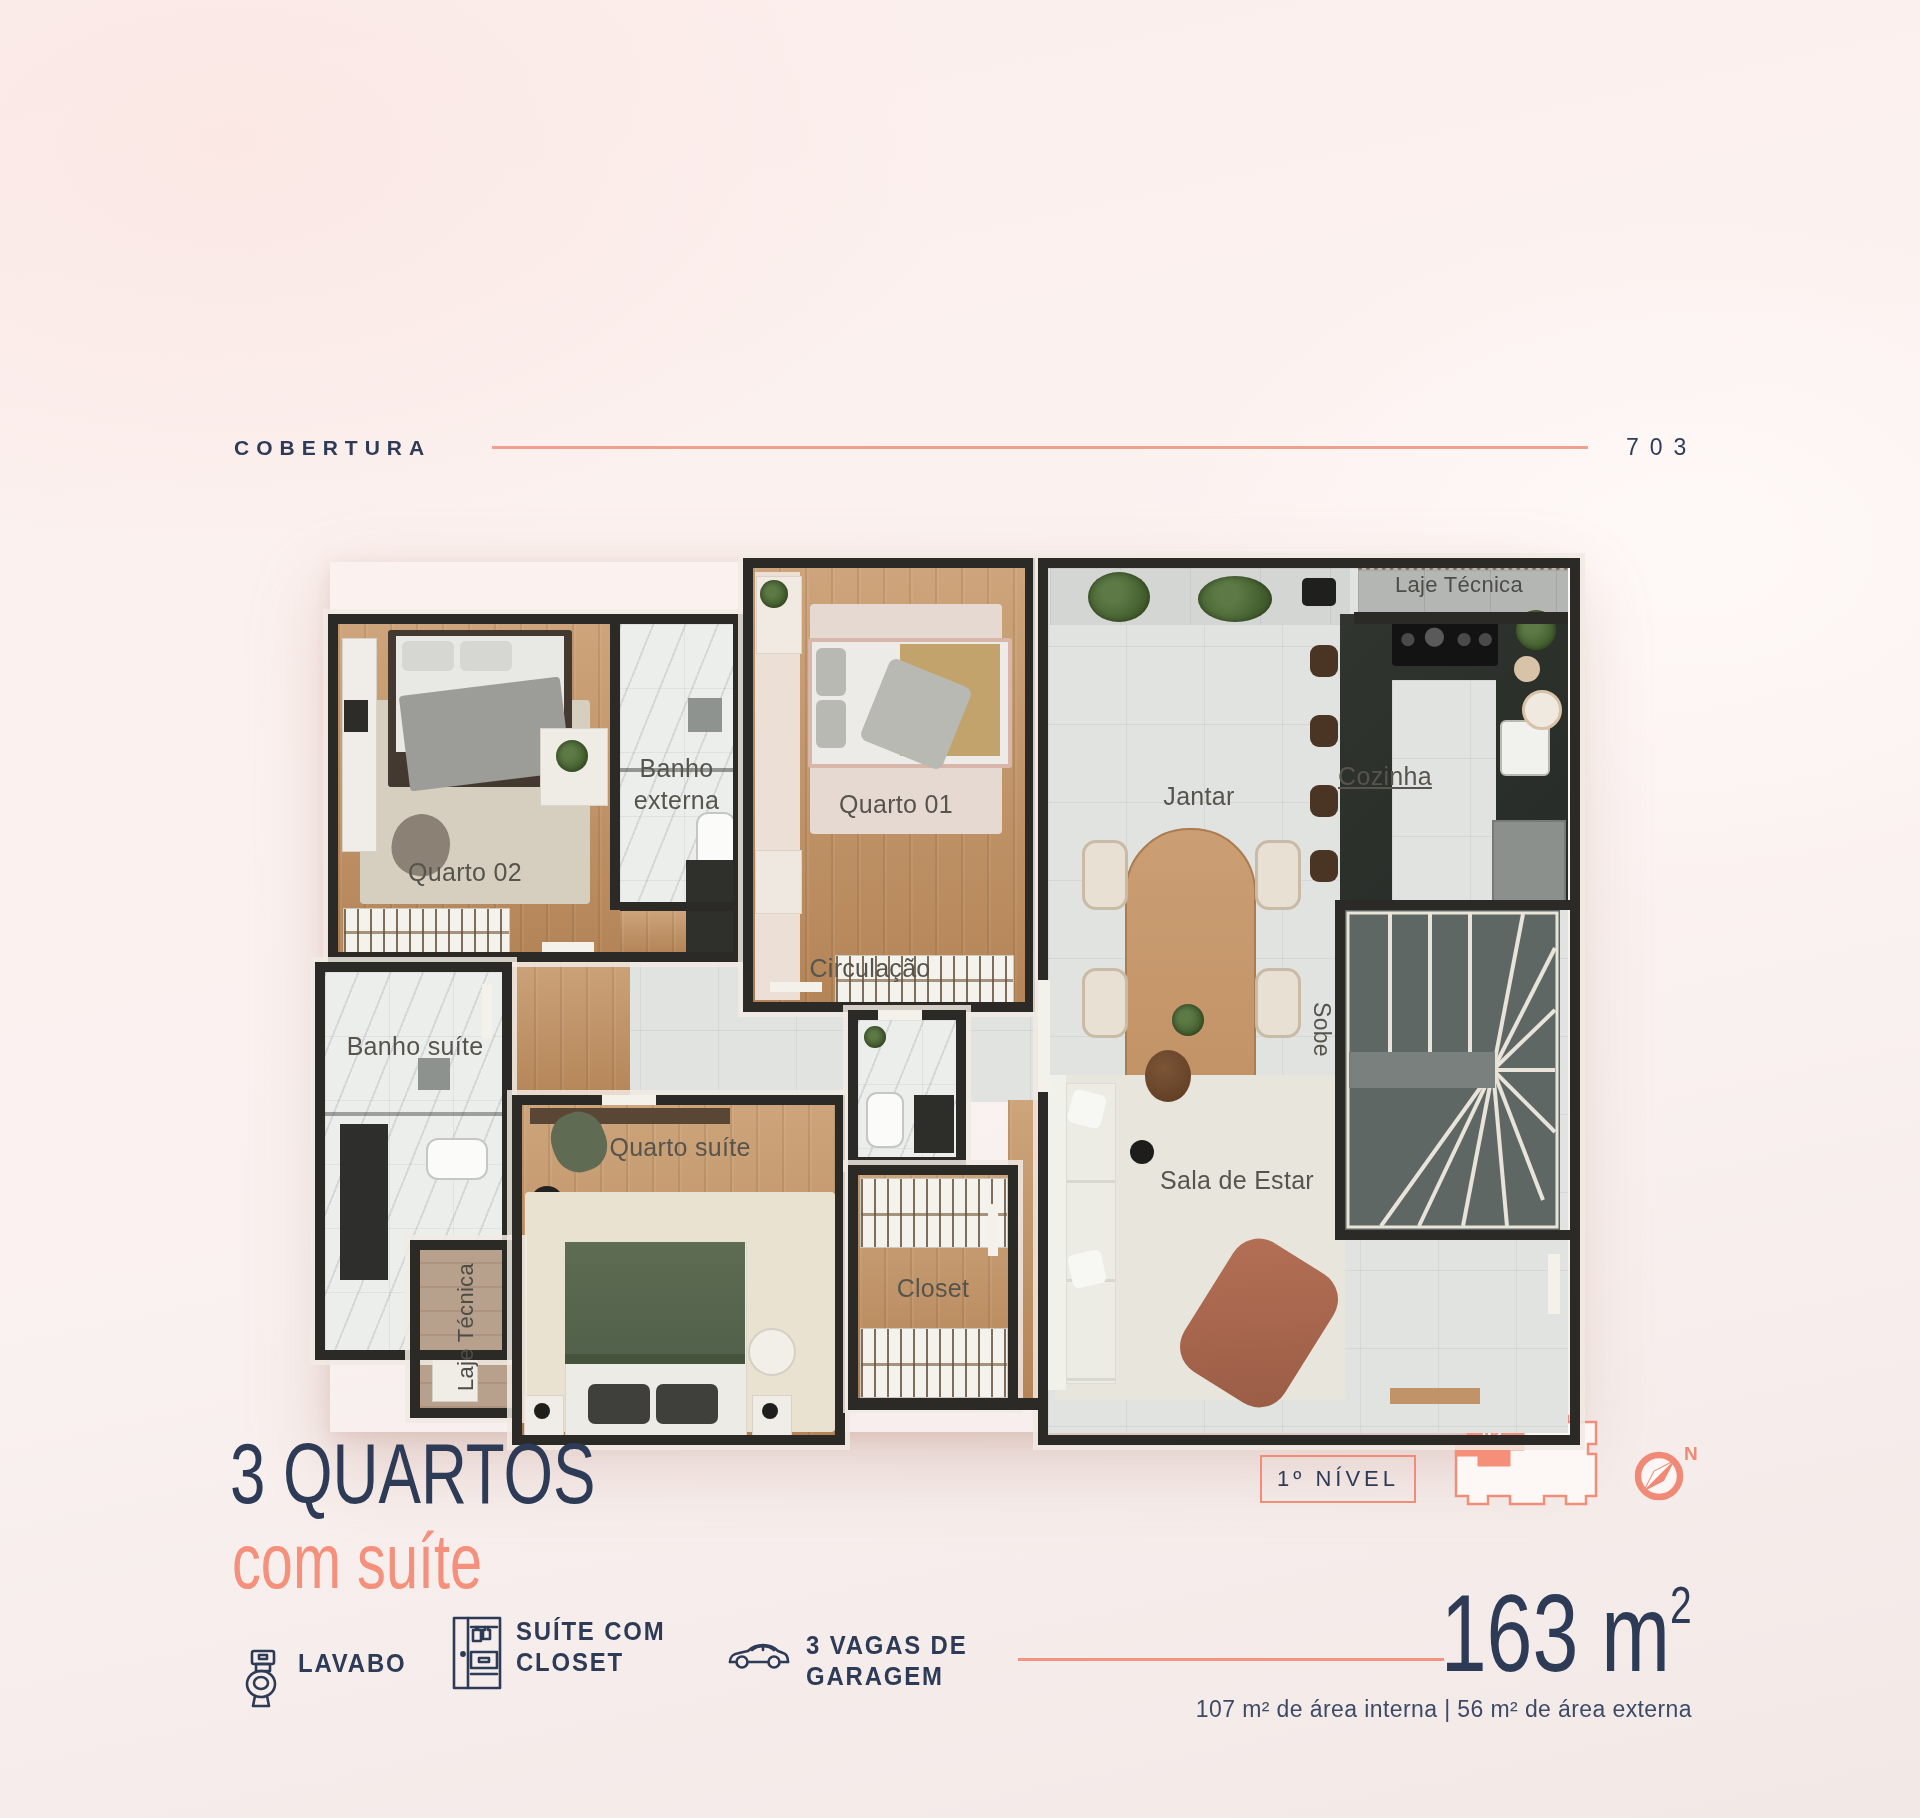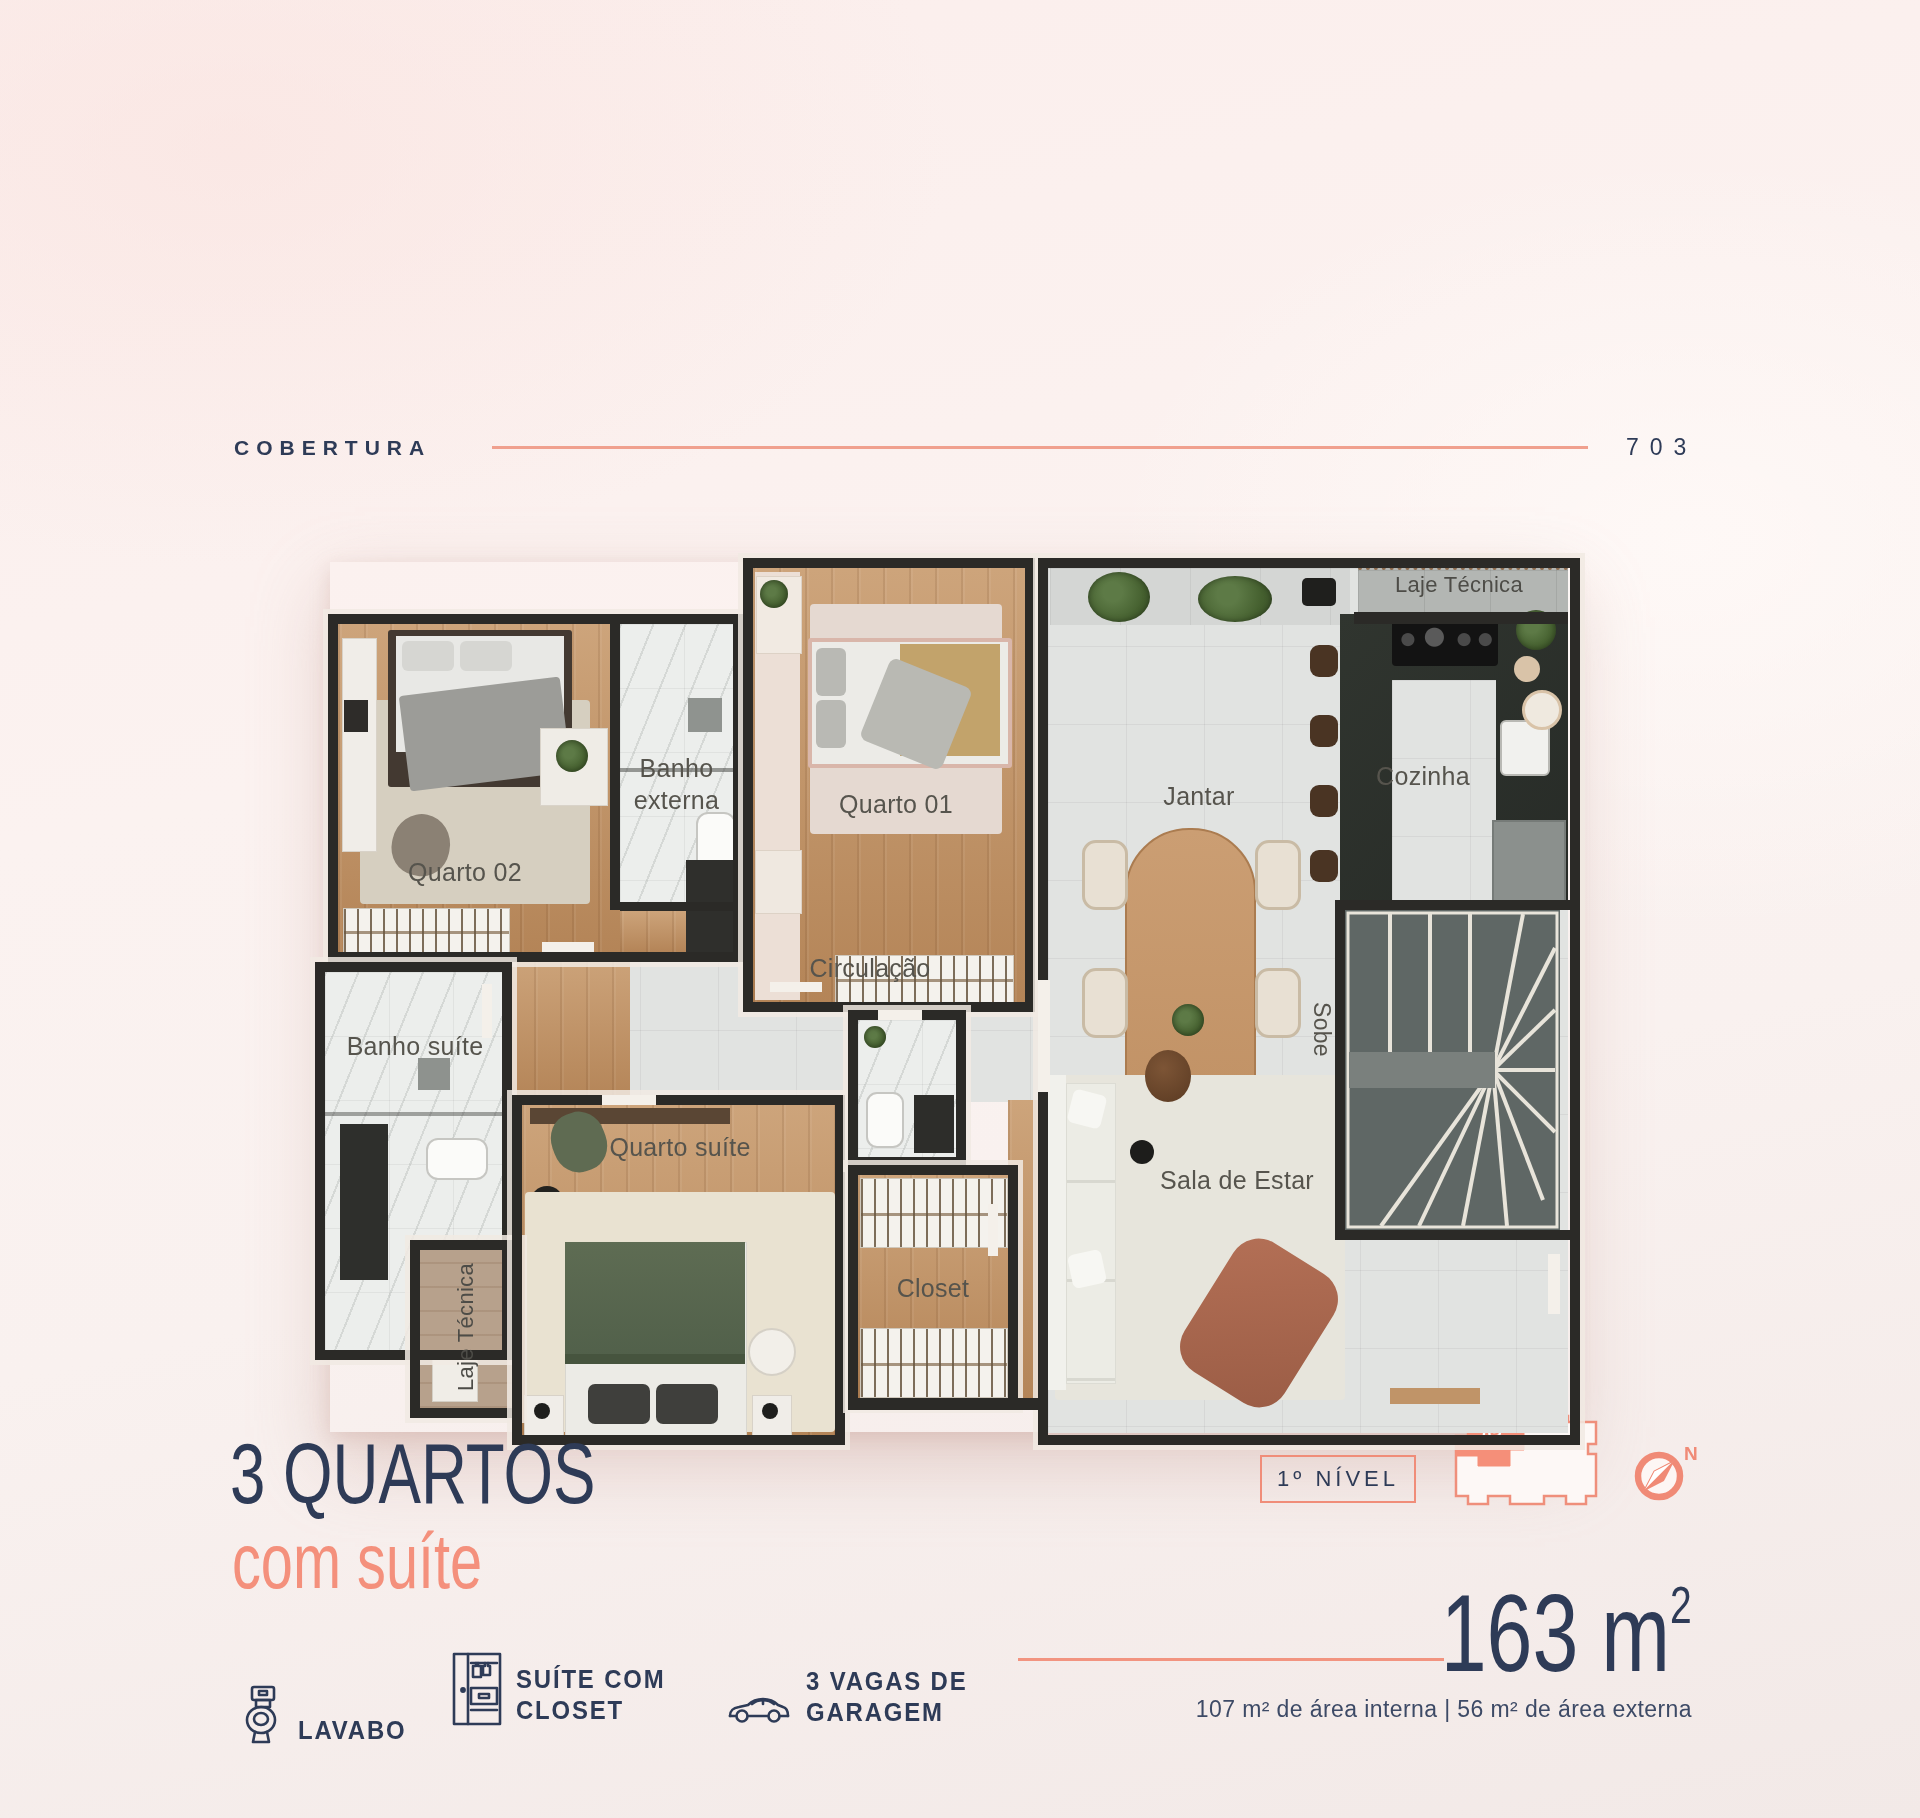--- a/index.html
+++ b/index.html
@@ -35,21 +35,21 @@
   .furn{z-index:2;}
   .room-label{z-index:5;font-size:25px;color:#56544d;text-align:center;letter-spacing:.3px;}
   .room-label.sm{font-size:22px;color:#4d4c47;}
   .vtext{writing-mode:vertical-rl;}
   .plant{border-radius:50%;background:radial-gradient(circle at 40% 40%,#5d7a46 20%,#45602f 65%,#3a5128 100%);box-shadow:inset 0 0 6px rgba(0,0,0,.4);z-index:2;}
   .chair{width:40px;height:64px;border-radius:14px;background:#e8e0d3;border:3px solid #c9bba5;z-index:2;}
   .stool{width:28px;height:32px;border-radius:9px;background:#4a3423;z-index:2;}
   
   .big-title{left:230px;top:1430px;font-size:86px;font-weight:300;color:#2e3b57;transform:scaleX(.74);transform-origin:left;white-space:nowrap;line-height:1;z-index:6;}
   .big-sub{left:232px;top:1522px;font-size:78px;font-weight:300;color:#f4907c;transform:scaleX(.74);transform-origin:left;white-space:nowrap;line-height:1;z-index:6;}
-  .feature{display:flex;align-items:flex-end;gap:14px;z-index:6;margin-top:36px;}
+  .feature{display:flex;align-items:flex-start;gap:14px;z-index:6;}
   .feature .txt{font-size:26px;font-weight:700;letter-spacing:2px;color:#2e3b57;line-height:31px;transform:scaleX(.92);transform-origin:left;white-space:nowrap;}
   .coral-line2{left:1018px;top:1658px;width:426px;height:3px;background:#f29480;}
   .level-badge{left:1248px;top:1455px;width:152px;height:44px;border:2px solid #f08d79;display:flex;align-items:center;justify-content:center;
                font-size:22px;letter-spacing:4px;color:#2e3b57;font-weight:500;margin-left:12px;}
   .area-wrap{right:228px;top:1578px;width:520px;text-align:right;color:#2e3b57;white-space:nowrap;z-index:6;}
   .area-big{display:inline-block;font-size:110px;font-weight:300;line-height:1;transform:scaleX(.75);transform-origin:right;}
   .area-big sup{font-size:52px;vertical-align:48px;}
   .area-details{right:228px;top:1696px;width:760px;text-align:right;font-size:23px;color:#3d4a66;letter-spacing:.4px;}
   svg{display:block;}
 </style>
@@ -215,21 +215,21 @@
   <div class="abs gap" style="left:470px;top:430px;width:52px;height:10px;"></div>
   <div class="abs gap" style="left:182px;top:432px;width:10px;height:54px;"></div>
   <div class="abs gap" style="left:302px;top:543px;width:54px;height:10px;"></div>
   <div class="abs gap" style="left:578px;top:458px;width:44px;height:10px;"></div>
   <div class="abs gap" style="left:688px;top:652px;width:10px;height:52px;"></div>
   <div class="abs gap" style="left:738px;top:428px;width:12px;height:112px;"></div>
   <div class="abs gap" style="left:1248px;top:702px;width:12px;height:60px;"></div>
 
   <div class="abs room-label" style="left:824px;top:216px;width:150px;margin-top:14px;">Jantar</div>
   <div class="abs room-label sm" style="left:1058px;top:20px;width:202px;">Laje Técnica</div>
-  <div class="abs room-label" style="left:1068px;top:210px;width:110px;">Cozinha</div>
+  <div class="abs room-label" style="left:1030px;top:210px;width:110px;text-decoration:underline;">Cozinha</div>
   <div class="abs room-label" style="left:496px;top:238px;width:200px;">Quarto 01</div>
   <div class="abs room-label" style="left:320px;top:202px;width:113px;">Banho</div>
   <div class="abs room-label" style="left:320px;top:234px;width:113px;">externa</div>
   <div class="abs room-label" style="left:60px;top:306px;width:210px;">Quarto 02</div>
   <div class="abs room-label" style="left:440px;top:402px;width:260px;">Circulação</div>
   <div class="abs room-label" style="left:30px;top:480px;width:170px;">Banho suíte</div>
   <div class="abs room-label" style="left:258px;top:581px;width:244px;">Quarto suíte</div>
   <div class="abs room-label" style="left:570px;top:722px;width:126px;">Closet</div>
   <div class="abs room-label" style="left:852px;top:614px;width:170px;">Sala de Estar</div>
   <div class="abs room-label vtext" style="left:1008px;top:432px;height:90px;font-size:23px;">Sobe</div>

